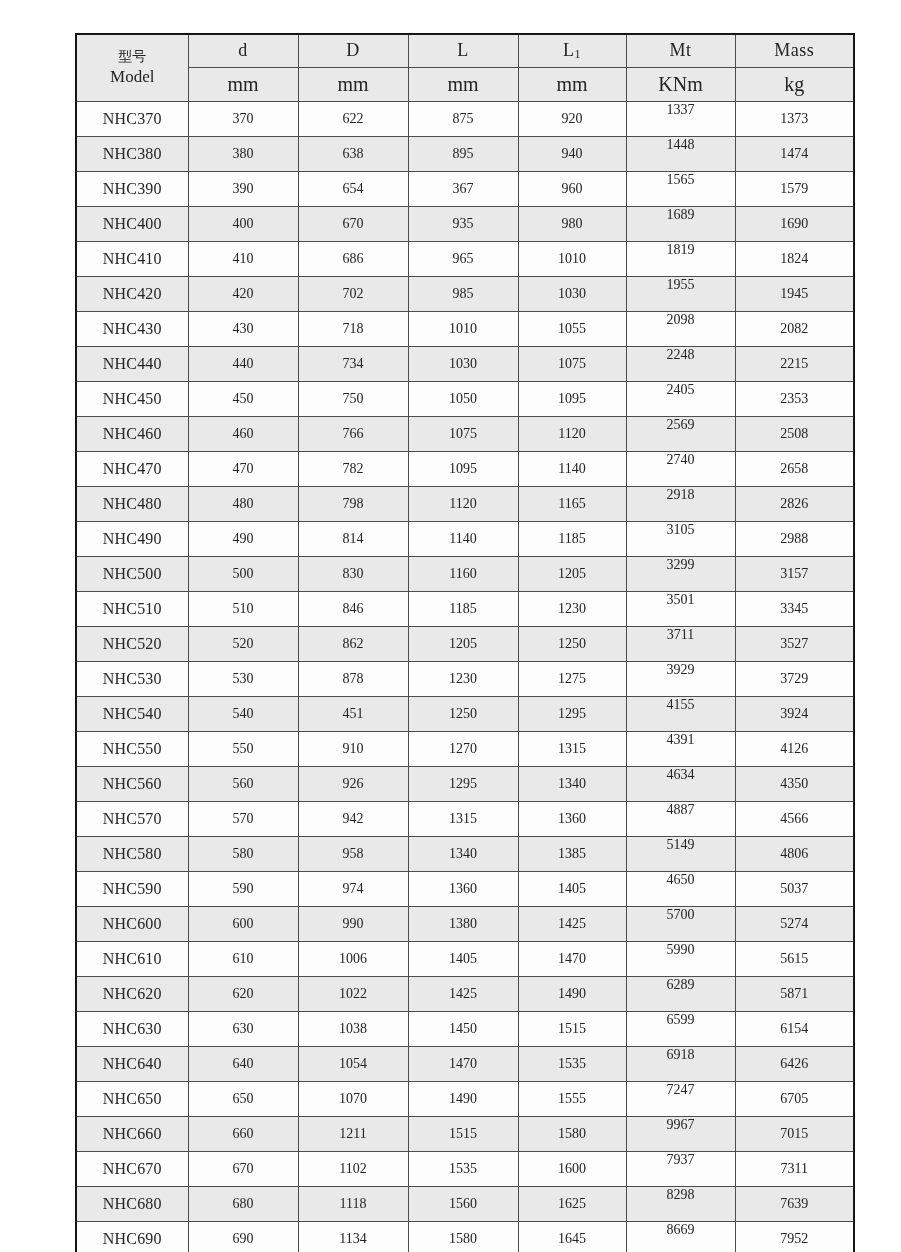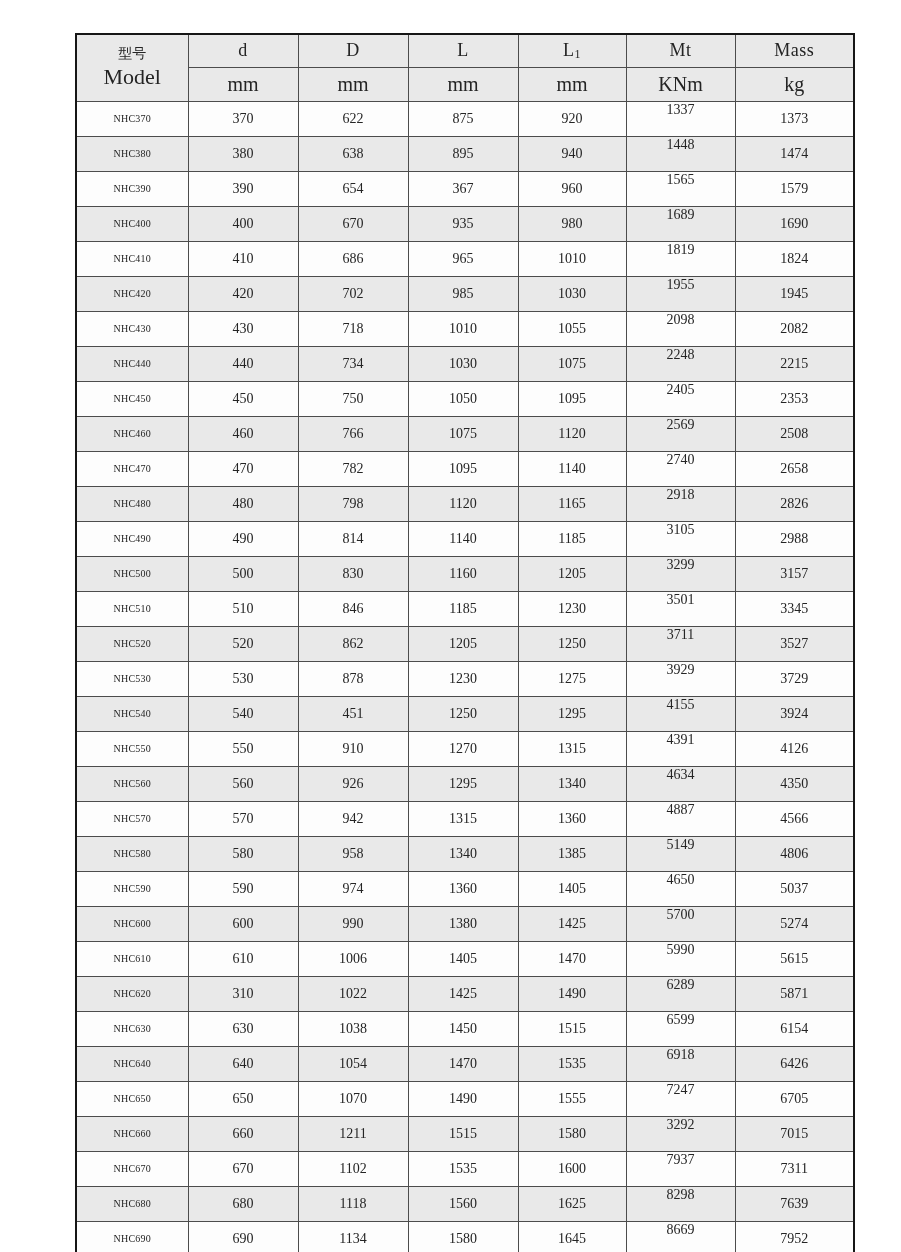--- a/index.html
+++ b/index.html
@@ -42,23 +42,23 @@
     background: #e9e9e9;
     font-weight: normal;
   }
   tr.hdr-labels { height: 33px; }
   tr.hdr-units  { height: 34px; }
   .hdr-label { font-size: 18px; letter-spacing: 0.5px; }
   .hdr-label .sub { font-size: 12px; vertical-align: -2px; }
   .hdr-unit  { font-size: 20px; }
   th.model-th { font-size: 15px; line-height: 1.25; }
   .model-zh { font-size: 14px; display: block; }
-  .model-en { font-size: 22px; display: block; text-align: center; }
+  .model-en { font-size: 17px; display: block; text-align: center; }
   tbody td { font-size: 14px; background: #fdfdfd; }
-  tbody td:first-child { font-size: 10px; letter-spacing: 0.2px; }
+  tbody td:first-child { font-size: 16px; letter-spacing: 0.2px; }
   tbody tr:nth-child(even) td { background: #e9e9e9; }
   tbody td.mt-col {
     vertical-align: bottom;
     padding-bottom: 18px;
   }
 </style>
 </head>
 <body>
 
 <div class="sheet">
@@ -327,21 +327,21 @@
           <td>NHC610</td>
           <td>610</td>
           <td>1006</td>
           <td>1405</td>
           <td>1470</td>
           <td class="mt-col">5990</td>
           <td>5615</td>
         </tr>
         <tr>
           <td>NHC620</td>
-          <td>310</td>
+          <td>620</td>
           <td>1022</td>
           <td>1425</td>
           <td>1490</td>
           <td class="mt-col">6289</td>
           <td>5871</td>
         </tr>
         <tr>
           <td>NHC630</td>
           <td>630</td>
           <td>1038</td>
@@ -367,21 +367,21 @@
           <td>1555</td>
           <td class="mt-col">7247</td>
           <td>6705</td>
         </tr>
         <tr>
           <td>NHC660</td>
           <td>660</td>
           <td>1211</td>
           <td>1515</td>
           <td>1580</td>
-          <td class="mt-col">3292</td>
+          <td class="mt-col">9967</td>
           <td>7015</td>
         </tr>
         <tr>
           <td>NHC670</td>
           <td>670</td>
           <td>1102</td>
           <td>1535</td>
           <td>1600</td>
           <td class="mt-col">7937</td>
           <td>7311</td>

